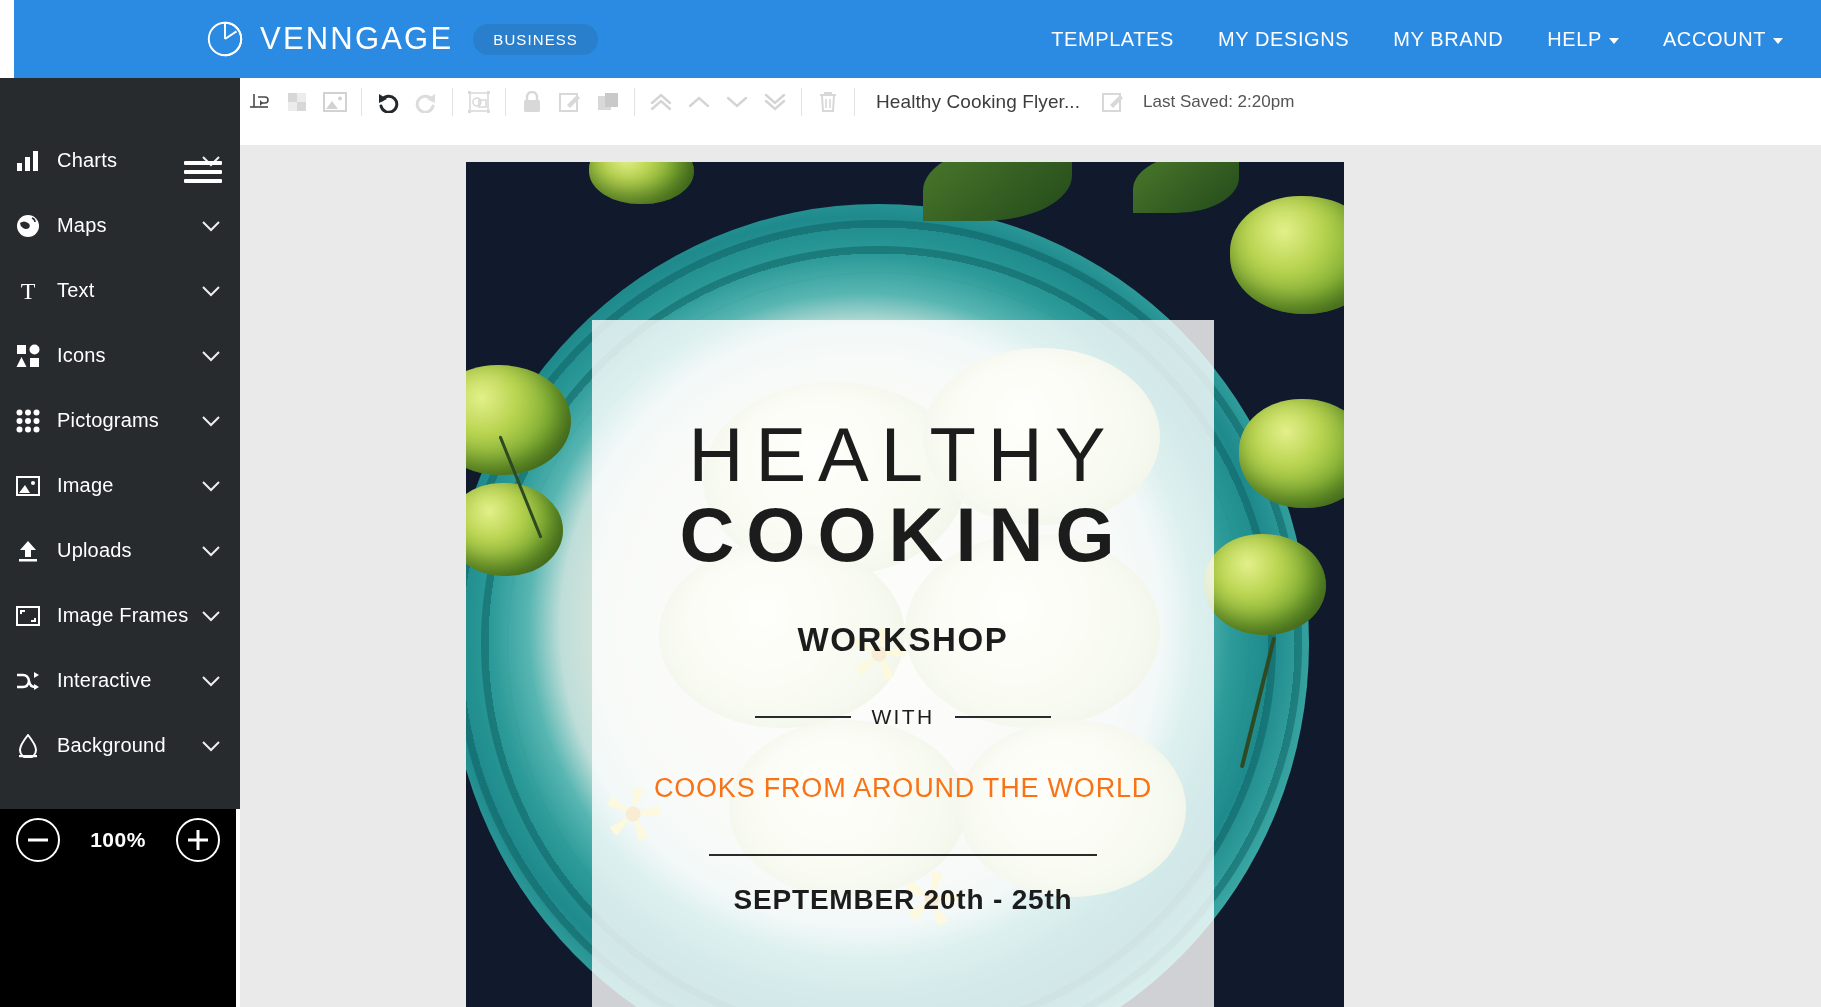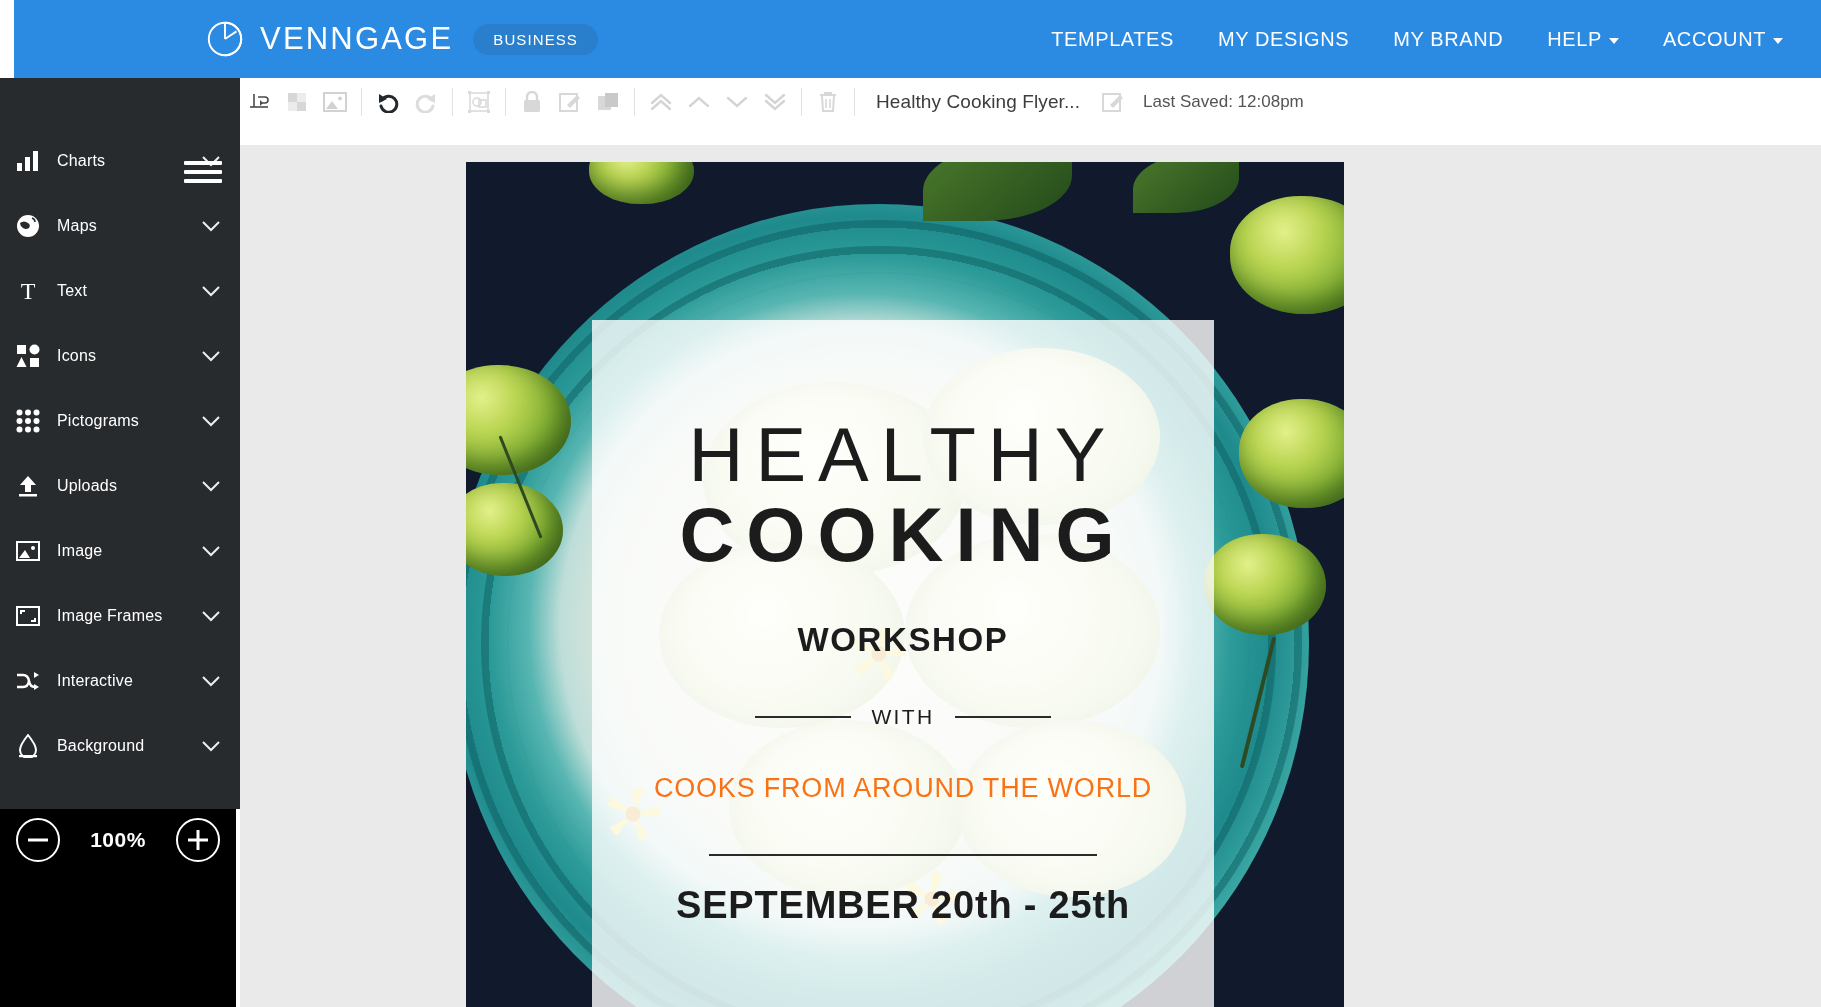--- a/index.html
+++ b/index.html
@@ -57,21 +57,21 @@
   #sidebar-items { position:absolute; top:50px; left:0; width:240px; }
   .side-item {
     height:65px; display:flex; align-items:center;
     padding:0 18px 0 8px; cursor:pointer;
   }
   .side-icon {
     width:40px; min-width:40px; display:flex;
     align-items:center; justify-content:center; color:#ffffff;
   }
   .side-label {
-    color:#ffffff; font-size:16px; letter-spacing:0.2px;
+    color:#ffffff; font-size:20px; letter-spacing:0.2px;
     margin-left:9px; flex:1;
   }
   .side-chev { width:22px; height:22px; opacity:0.92; }
 
   
   #zoombar {
     position:absolute; top:809px; left:0; width:236px; height:198px;
     background:#000000; display:flex; align-items:flex-start;
     justify-content:center; gap:30px; padding-top:9px;
   }
@@ -214,21 +214,21 @@
   }
   #with-row .rule { width:96px; height:2px; background:#2a2a2a; }
   #with-label { font-size:21px; letter-spacing:2.4px; color:#1c1c1c; }
   #flyer-presenters {
     margin-top:44px; font-size:27px; letter-spacing:0.8px; color:#f97316;
   }
   #flyer-divider {
     margin-top:50px; width:388px; height:2px; background:#2a2a2a;
   }
   #flyer-date {
-    margin-top:28px; font-size:38px; font-weight:bold;
+    margin-top:28px; font-size:28px; font-weight:bold;
     letter-spacing:0.8px; color:#1c1c1c; white-space:nowrap;
   }
 </style>
 </head>
 <body>
 
 <div id="topnav">
   <div class="brand">
     <span class="brand-logo">
       <svg viewBox="0 0 44 44" width="42" height="42" fill="none">
@@ -352,42 +352,42 @@
       <span class="side-label">Pictograms</span>
       <span class="side-chev">
         <svg width="22" height="22" viewBox="0 0 22 22">
             <path d="M3 7 L11 15 L19 7" stroke="#fff" stroke-width="2" fill="none"></path>
           </svg>
       </span>
     </div>
 
     <div class="side-item">
       <span class="side-icon">
-        <svg width="24" height="24" viewBox="0 0 24 24">
-            <polygon points="12,2 20,11 15,11 15,18 9,18 9,11 4,11" fill="#fff"></polygon>
-            <rect x="3" y="20" width="18" height="2.5" fill="#fff"></rect>
-          </svg>
-      </span>
-      <span class="side-label">Uploads</span>
-      <span class="side-chev">
-        <svg width="22" height="22" viewBox="0 0 22 22">
-            <path d="M3 7 L11 15 L19 7" stroke="#fff" stroke-width="2" fill="none"></path>
-          </svg>
-      </span>
-    </div>
-
-    <div class="side-item">
-      <span class="side-icon">
         <svg width="24" height="20" viewBox="0 0 24 20">
             <rect x="1" y="1" width="22" height="18" stroke="#fff" stroke-width="2" fill="none"></rect>
             <circle cx="17" cy="7" r="2" fill="#fff"></circle>
             <path d="M3 17 L9 9 L14 17 Z" fill="#fff"></path>
           </svg>
       </span>
       <span class="side-label">Image</span>
+      <span class="side-chev">
+        <svg width="22" height="22" viewBox="0 0 22 22">
+            <path d="M3 7 L11 15 L19 7" stroke="#fff" stroke-width="2" fill="none"></path>
+          </svg>
+      </span>
+    </div>
+
+    <div class="side-item">
+      <span class="side-icon">
+        <svg width="24" height="24" viewBox="0 0 24 24">
+            <polygon points="12,2 20,11 15,11 15,18 9,18 9,11 4,11" fill="#fff"></polygon>
+            <rect x="3" y="20" width="18" height="2.5" fill="#fff"></rect>
+          </svg>
+      </span>
+      <span class="side-label">Uploads</span>
       <span class="side-chev">
         <svg width="22" height="22" viewBox="0 0 22 22">
             <path d="M3 7 L11 15 L19 7" stroke="#fff" stroke-width="2" fill="none"></path>
           </svg>
       </span>
     </div>
 
     <div class="side-item">
       <span class="side-icon">
         <svg width="24" height="20" viewBox="0 0 24 20">
@@ -561,21 +561,21 @@
 
   <span id="doc-title">Healthy Cooking Flyer...</span>
 
   <span id="title-edit" class="tb-btn">
     <svg width="23" height="22" viewBox="0 0 23 22">
         <rect x="1" y="3" width="17" height="17" stroke="#d8d8d8" stroke-width="2" fill="none"></rect>
         <path d="M8 14 L18 4 L21 7 L11 17 Z" fill="#d8d8d8"></path>
       </svg>
   </span>
 
-  <span id="last-saved">Last Saved: 12:08pm</span>
+  <span id="last-saved">Last Saved: 2:20pm</span>
 </div>
 
 <div id="canvas-area">
   <div id="canvas-bg"></div>
 
   <div id="flyer">
 
     <div class="photo-layer">
       <div id="plate"></div>
       <div id="plate-dots"></div>

